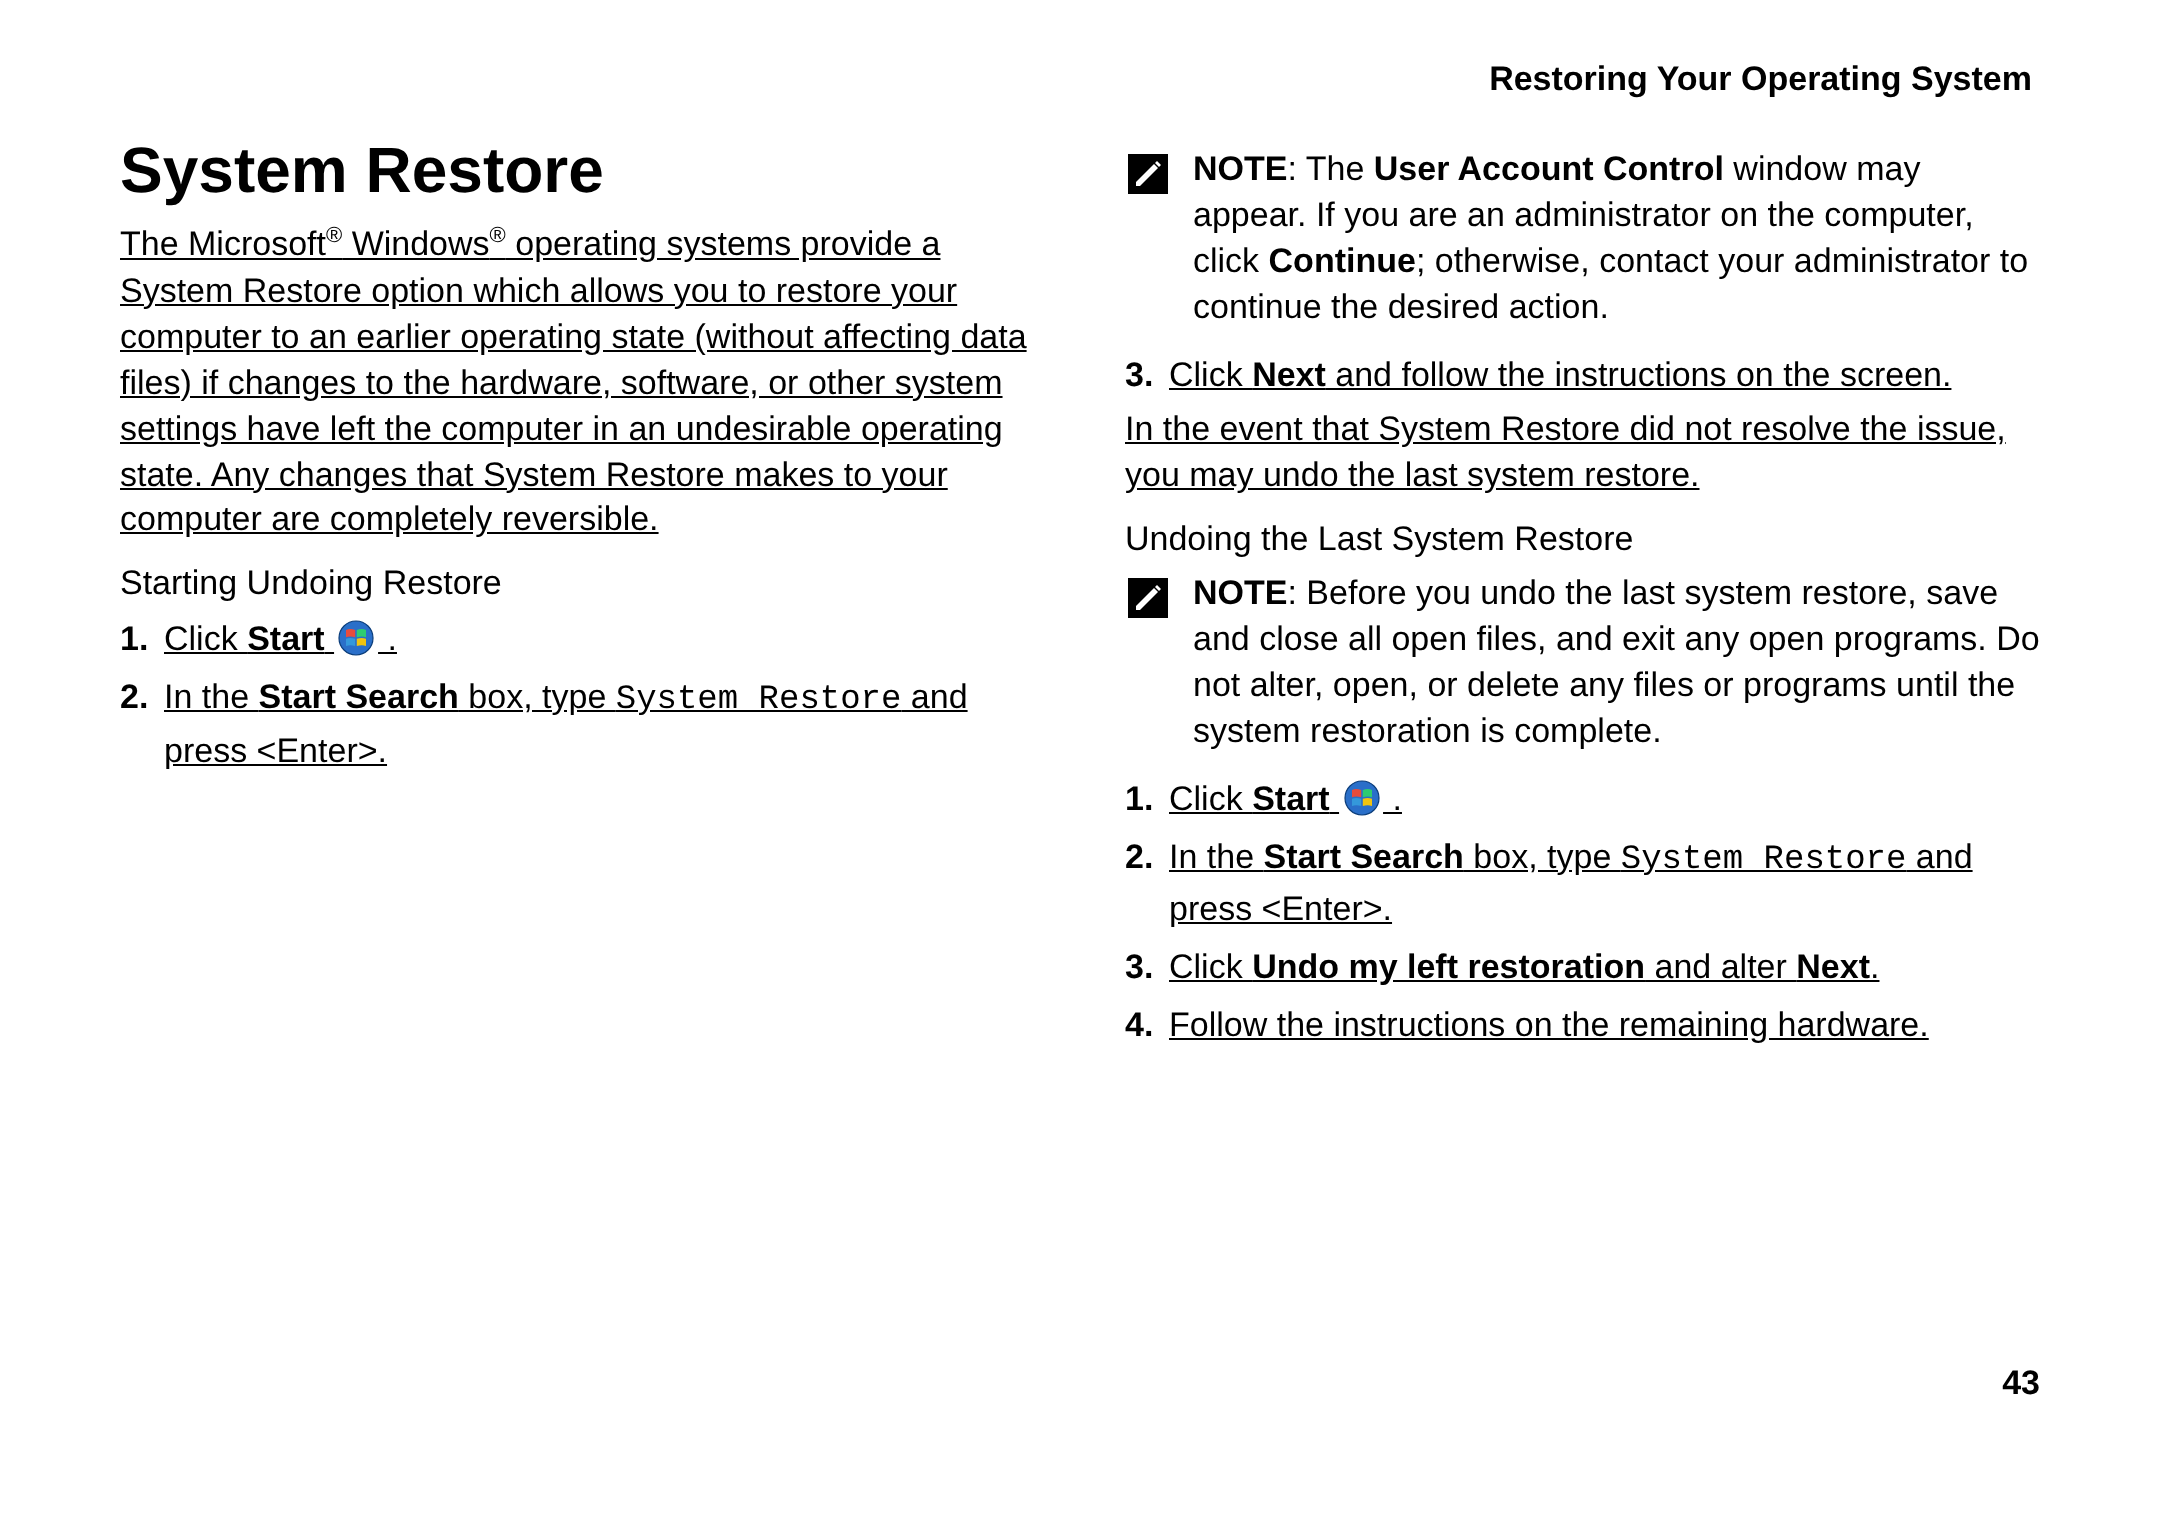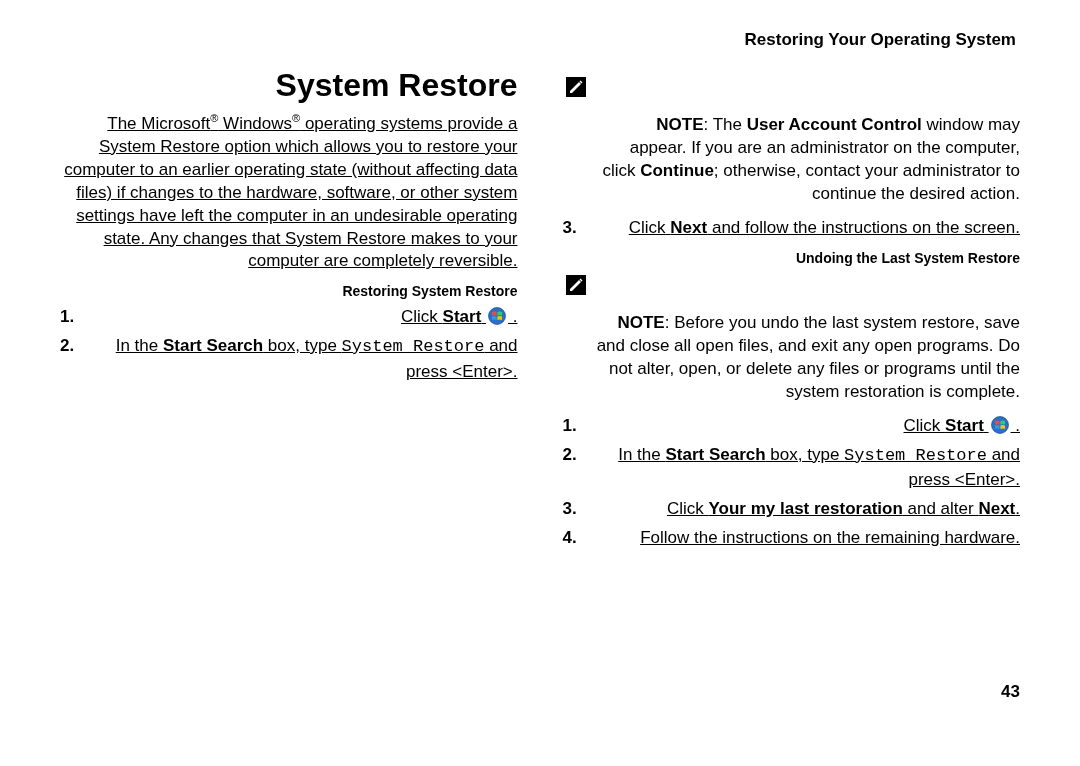--- a/index.html
+++ b/index.html
@@ -19,21 +19,20 @@
   .header {
     text-align: right;
     font-weight: bold;
     font-size: 17px;
     margin-bottom: 18px;
     padding-right: 4px;
   }
   .columns {
     display: flex;
     gap: 45px;
-    text-align: right;
   }
   .col {
     flex: 1;
     min-width: 0;
   }
   h1.main-title {
     font-size: 32px;
     font-weight: bold;
     margin: 0 0 8px 0;
     line-height: 1.1;
@@ -51,25 +50,24 @@
     font-size: 17px;
     line-height: 1.35;
   }
   .callout .icon-box {
     flex: 0 0 24px;
     height: 22px;
     margin-top: 2px;
   }
   .callout .callout-text {
     flex: 1;
-    margin-top: 40px;
   }
   h2.subheading {
-    font-size: 14px;
-    font-weight: bold;
+    font-size: 17px;
+    font-weight: normal;
     margin: 10px 0 6px 0;
   }
   ol.steps {
     margin: 0;
     padding-left: 0;
     list-style: none;
     counter-reset: step;
     text-decoration: underline;
   }
   ol.steps > li {
@@ -121,21 +119,21 @@
 
     <div class="col">
 
       <h1 class="main-title">System Restore</h1>
 
       <p class="intro">
         <span>The Microsoft</span><span class="reg">®</span><span> Windows</span><span class="reg">®</span><span> operating systems provide a System Restore option which allows you to restore your computer to an earlier operating state (without affecting data files) if changes to the hardware, software, or other system settings have left the computer in an undesirable operating state. Any changes that System Restore makes to your computer are completely reversible.</span>
       </p>
 
 
-      <h2 class="subheading">Restoring System Restore</h2>
+      <h2 class="subheading">Starting Undoing Restore</h2>
 
       <ol class="steps">
         <li>
           <span>Click </span><span class="bold">Start</span>
           <span class="start-orb">
             <svg viewBox="0 0 18 18">
               <circle cx="9" cy="9" r="8.5" fill="#2a6fc9" stroke="#0b3d7a" stroke-width="0.6"></circle>
               <path d="M4 5 Q6 4 8.6 5 L8.6 8.6 Q6 7.8 4 8.6 Z" fill="#e74c3c"></path>
               <path d="M9.4 5 Q12 4 14 5 L14 8.6 Q12 7.8 9.4 8.6 Z" fill="#2ecc71"></path>
               <path d="M4 9.4 Q6 8.6 8.6 9.4 L8.6 13 Q6 12.2 4 13 Z" fill="#3498db"></path>
@@ -164,20 +162,21 @@
           <span class="bold">NOTE</span><span>: The </span><span class="bold">User Account Control</span><span> window may appear. If you are an administrator on the computer, click </span><span class="bold">Continue</span><span>; otherwise, contact your administrator to continue the desired action.</span>
         </div>
       </div>
 
       <ol class="steps" start="3" style="counter-reset: step 2;">
         <li>
           <span>Click </span><span class="bold">Next</span><span> and follow the instructions on the screen.</span>
         </li>
       </ol>
 
+      <p class="intro">In the event that System Restore did not resolve the issue, you may undo the last system restore.</p>
 
       <h2 class="subheading">Undoing the Last System Restore</h2>
 
       <div class="callout">
         <div class="icon-box">
           <svg class="note-icon" viewBox="0 0 22 22">
             <rect x="1" y="1" width="20" height="20" fill="#000"></rect>
             <path d="M5 15 L14 6 L16 8 L7 17 L5 17 Z" fill="#fff"></path>
             <path d="M14.5 5.5 L16.5 7.5 L17.5 6.5 L15.5 4.5 Z" fill="#fff"></path>
           </svg>
@@ -197,21 +196,21 @@
               <path d="M9.4 5 Q12 4 14 5 L14 8.6 Q12 7.8 9.4 8.6 Z" fill="#2ecc71"></path>
               <path d="M4 9.4 Q6 8.6 8.6 9.4 L8.6 13 Q6 12.2 4 13 Z" fill="#3498db"></path>
               <path d="M9.4 9.4 Q12 8.6 14 9.4 L14 13 Q12 12.2 9.4 13 Z" fill="#f1c40f"></path>
             </svg>
           </span><span> .</span>
         </li>
         <li>
           <span>In the </span><span class="bold">Start Search</span><span> box, type </span><span class="mono">System Restore</span><span> and press &lt;Enter&gt;.</span>
         </li>
         <li>
-          <span>Click </span><span class="bold">Your my last restoration</span><span> and alter </span><span class="bold">Next</span><span>.</span>
+          <span>Click </span><span class="bold">Undo my left restoration</span><span> and alter </span><span class="bold">Next</span><span>.</span>
         </li>
         <li>
           <span>Follow the instructions on the remaining hardware.</span>
         </li>
       </ol>
 
     </div>
   </div>
 
   <div class="page-num">43</div>

